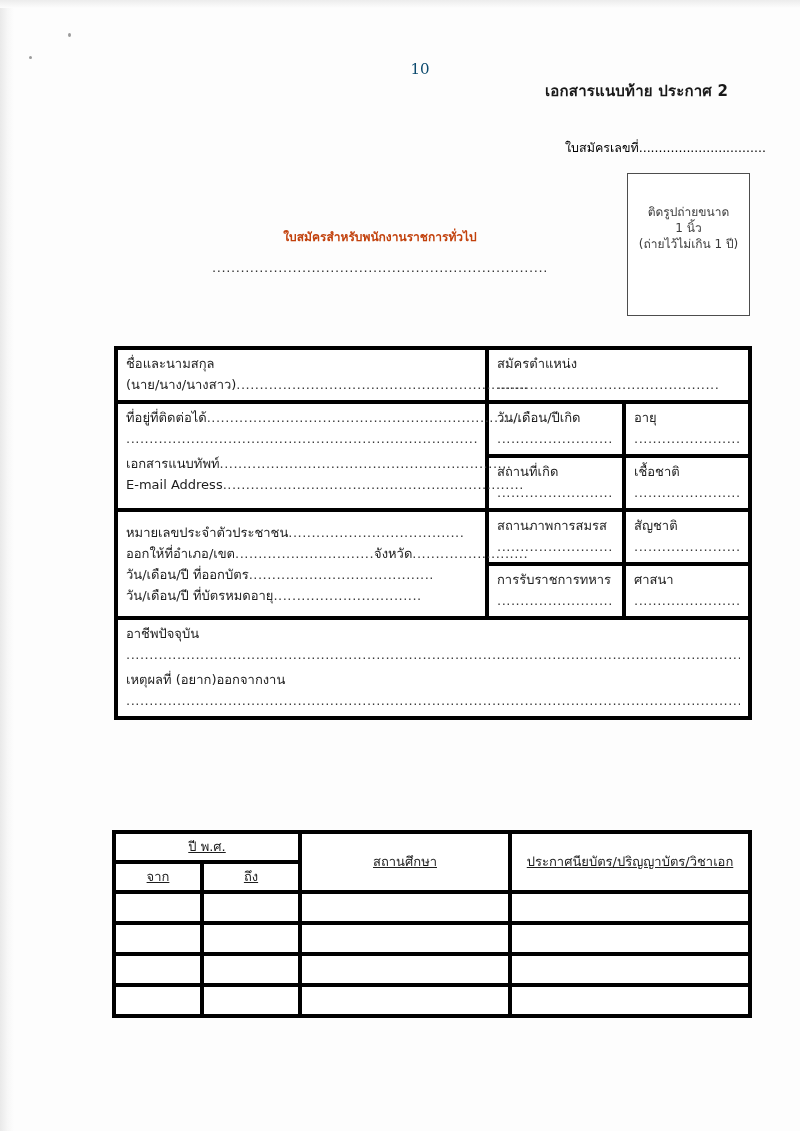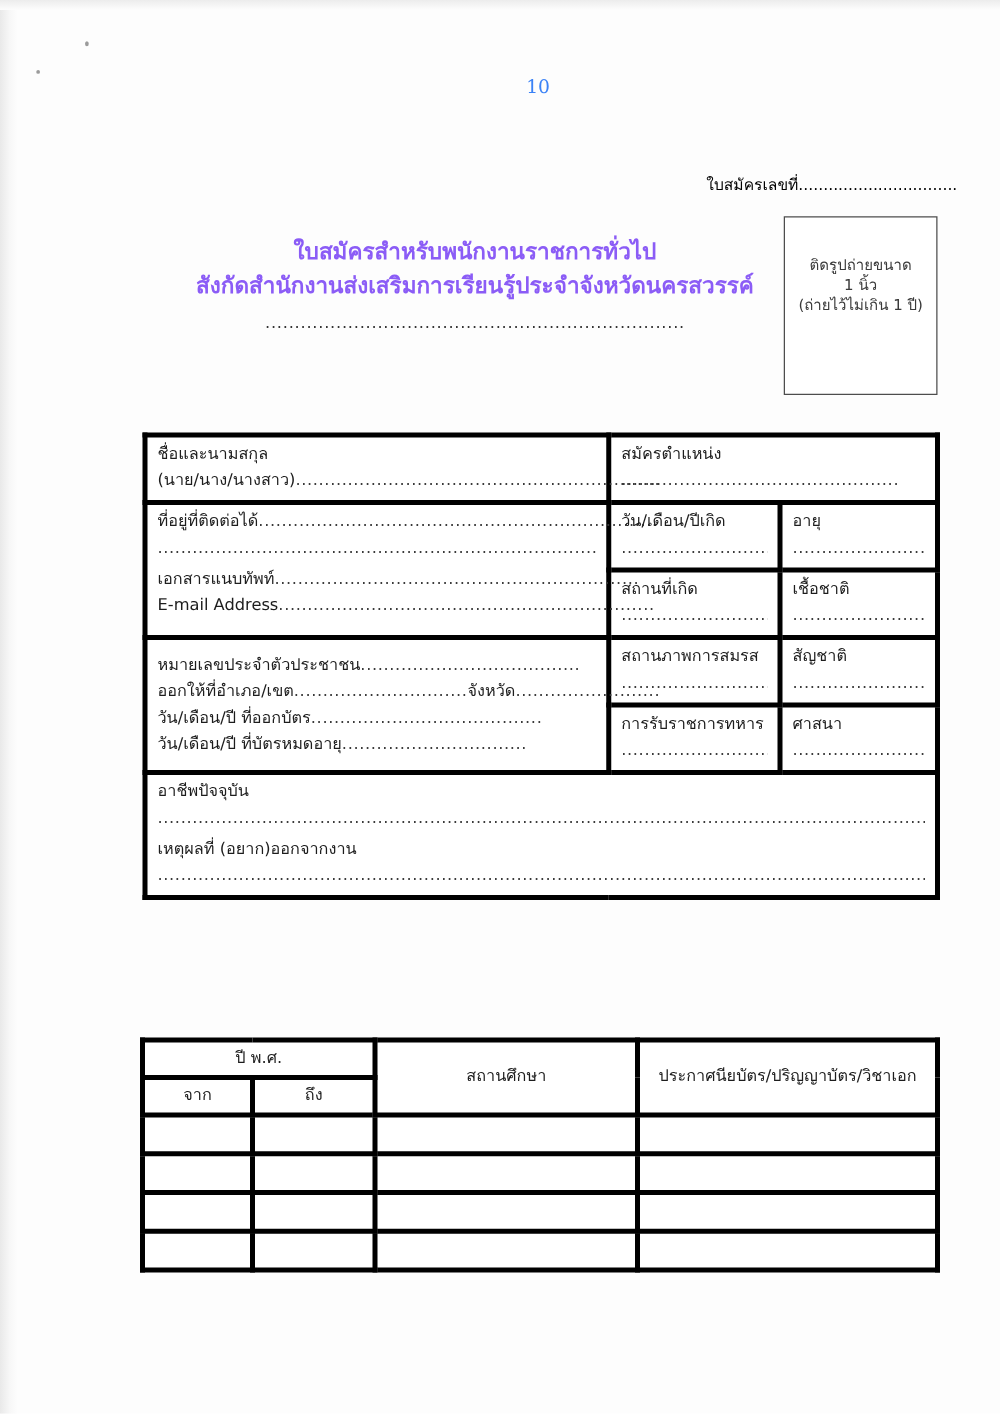--- a/index.html
+++ b/index.html
@@ -39,24 +39,24 @@
     background: #4a4a4a;
     border-radius: 50%;
     opacity: .55;
   }
 
   
   .page-number {
     position: absolute;
     left: 400px; top: 60px;
     width: 40px;
-    text-align: right;
+    text-align: center;
     font-family: "DejaVu Serif", "Liberation Serif", serif;
     font-size: 15px;
-    color: #3b82f6;
+    color: #0c4a6e;
   }
   .doc-tag {
     position: absolute;
     left: 545px; top: 79px;
     font-size: 15px;
     font-weight: bold;
     letter-spacing: .2px;
     color: #181818;
   }
   .app-number-line {
@@ -68,25 +68,26 @@
   }
 
   
   .title-block {
     position: absolute;
     left: 150px; top: 188px;
     width: 460px;
     text-align: center;
   }
   .title-line {
-    font-size: 18px;
+    font-size: 12px;
     font-weight: bold;
-    color: #8b5cf6;
+    color: #c2410c;
     line-height: 27px;
     white-space: nowrap;
+    margin-top: 36px;
   }
   .title-dots {
     margin-top: 9px;
     font-size: 13px;
     color: #333;
     letter-spacing: .6px;
     overflow: hidden;
     white-space: nowrap;
   }
 
@@ -159,20 +160,21 @@
   
   #education-table {
     left: 112px; top: 830px;
     width: 636px;
   }
   #education-table td {
     padding: 0;
     text-align: center;
     vertical-align: middle;
     font-size: 13px;
+    text-decoration: underline;
   }
   #education-table td.hd {
     height: 26px;
     font-weight: normal;
   }
   #education-table td.body-cell {
     height: 27px;
   }
 
   .nowrap { white-space: nowrap; }
@@ -181,25 +183,25 @@
 <body>
 
 <div class="page">
   <div class="page-edge-left"></div>
   <div class="page-edge-top"></div>
 
   <div class="speck" style="left:68px;top:33px;width:3px;height:4px;"></div>
   <div class="speck" style="left:29px;top:56px;width:3px;height:3px;"></div>
 
   <div class="page-number">10</div>
+  <div class="doc-tag">เอกสารแนบท้าย ประกาศ 2</div>
   <div class="app-number-line">ใบสมัครเลขที่................................</div>
 
   <div class="title-block">
     <div class="title-line">ใบสมัครสำหรับพนักงานราชการทั่วไป</div>
-    <div class="title-line">สังกัดสำนักงานส่งเสริมการเรียนรู้ประจำจังหวัดนครสวรรค์</div>
     <div class="title-dots">.......................................................................</div>
   </div>
 
   <div class="photo-box">
     <div class="pl">ติดรูปถ่ายขนาด</div>
     <div class="pl">1 นิ้ว</div>
     <div class="pl">(ถ่ายไว้ไม่เกิน 1 ปี)</div>
   </div>
 
   <div class="section-heading" id="sec1-heading">1. ข้อมูลส่วนตัว</div>

